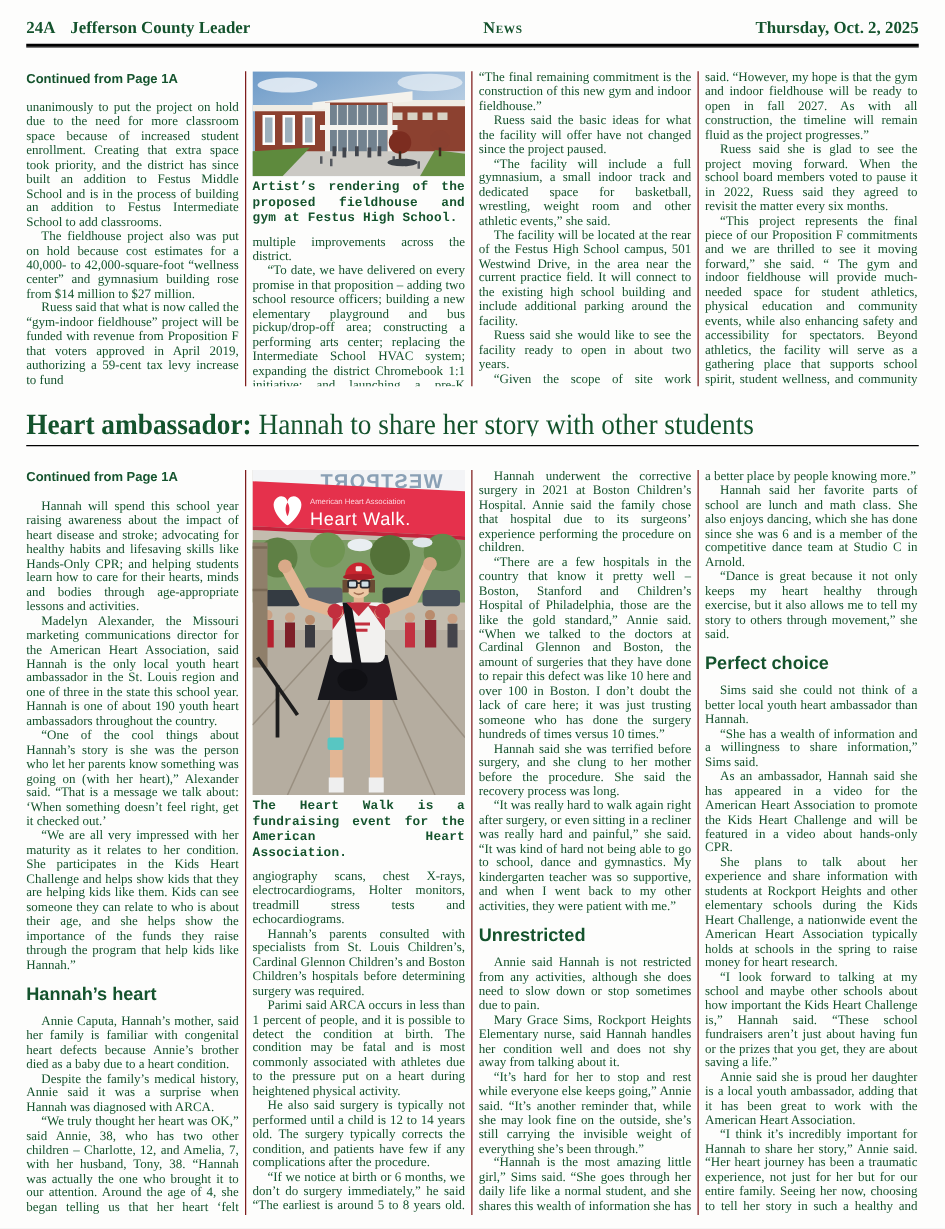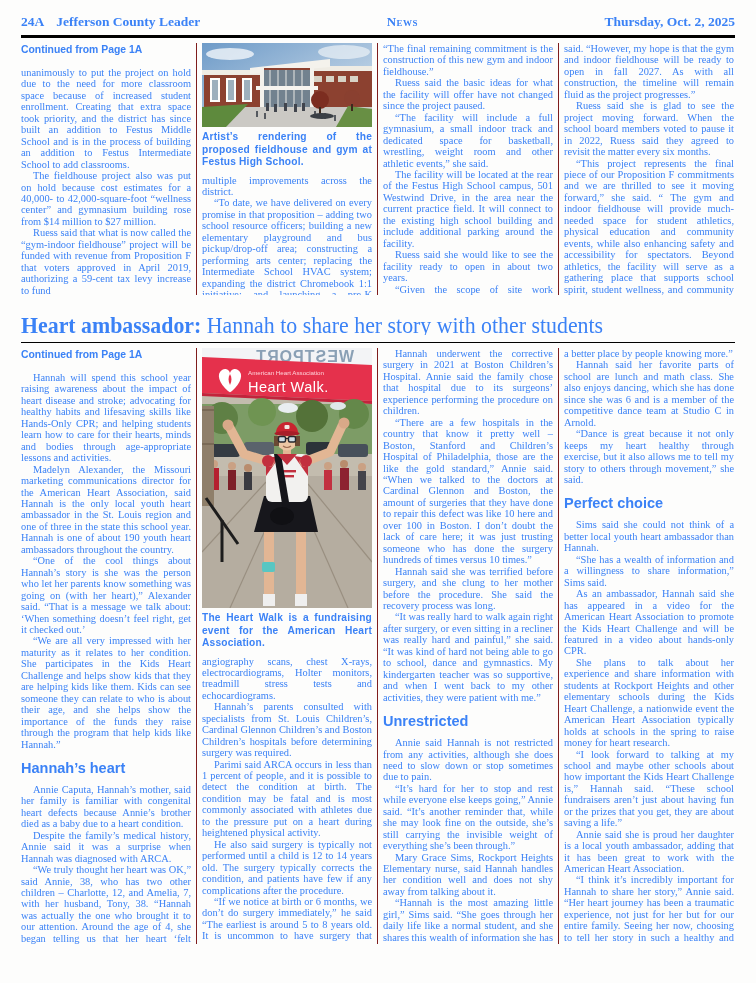--- a/index.html
+++ b/index.html
@@ -1,45 +1,45 @@
 <!DOCTYPE html>
 <html><head>
 <meta charset="utf-8">
 <style>
   html,body{margin:0;padding:0;background:#e9e9e9;}
   .page{
-    width:756px;height:983px;margin:0 auto;background:#fdfdfc;color:#3b82f6;
+    width:756px;height:983px;margin:0 auto;background:#fdfdfc;color:#14532d;
     box-sizing:border-box;padding:10px 21px 0 21px;overflow:hidden;
     font-family:"Liberation Serif", serif;
   }
   
   header{display:flex;align-items:baseline;justify-content:space-between;padding:4px 0 5px 0;}
   .hleft{display:flex;gap:12px;align-items:baseline;}
   .pagenum,.paper,.date{font-weight:bold;font-size:13.5px;}
   .section{font-weight:bold;font-size:13px;font-variant:small-caps;letter-spacing:.5px;}
   .rule-thick{border-top:2.5px solid #000;}
   .rule-thin{border-top:1.3px solid #000;}
   
   h1{margin:9px 0 7px 0;font-weight:normal;height:31px;overflow:hidden;}
   h1 .squeeze{display:inline-block;transform:scaleX(.93);transform-origin:0 50%;white-space:nowrap;font-size:23.5px;line-height:31px;}
   h1 .lead{font-weight:bold;}
   
-  .cols{display:flex;margin-top:5px;}
+  .cols{display:flex;margin-top:19px;}
   .col{width:170px;overflow:hidden;}
   .col + .col{border-left:1px solid #7f1d1d;margin-left:5px;padding-left:5px;}
   .a1 .col{height:252px;}
   .a2 .col{height:596px;}
   p{margin:0;font-size:10.4px;line-height:11.45px;text-align:justify;text-indent:12px;}
   p.cont{text-indent:0;}
   .continued{font-family:"Liberation Sans", sans-serif;font-weight:bold;font-size:10.4px;margin:1px 0 12px 0;}
   .subhead{font-family:"Liberation Sans", sans-serif;font-weight:bold;font-size:14.5px;margin:10px 0 8px 0;}
   figure{margin:0 0 6px 0;}
   figure svg{display:block;width:170px;}
   figcaption{
-    font-family:Liberation Sans, sans-serif;font-weight:bold;font-size:10.2px;
+    font-family:Liberation Mono, monospace;font-weight:bold;font-size:10.2px;
     line-height:12.5px;text-align:justify;letter-spacing:.2px;margin-top:4px;
   }
   .a2sec{margin-top:6px;}
 </style>
 </head>
 <body>
 
 <div class="page">
 
   <header>
@@ -278,22 +278,22 @@
         <p>“If we notice at birth or 6 months, we don’t do surgery immediately,” he said “The earliest is around 5 to 8 years old. It is uncommon to have surgery that young. There would typically be something that caused concern or a family concern.”</p>
       </div>
 
       <div class="col">
         <p>Hannah underwent the corrective surgery in 2021 at Boston Children’s Hospital. Annie said the family chose that hospital due to its surgeons’ experience performing the procedure on children.</p>
         <p>“There are a few hospitals in the country that know it pretty well – Boston, Stanford and Children’s Hospital of Philadelphia, those are the like the gold standard,” Annie said. “When we talked to the doctors at Cardinal Glennon and Boston, the amount of surgeries that they have done to repair this defect was like 10 here and over 100 in Boston. I don’t doubt the lack of care here; it was just trusting someone who has done the surgery hundreds of times versus 10 times.”</p>
         <p>Hannah said she was terrified before surgery, and she clung to her mother before the procedure. She said the recovery process was long.</p>
         <p>“It was really hard to walk again right after surgery, or even sitting in a recliner was really hard and painful,” she said. “It was kind of hard not being able to go to school, dance and gymnastics. My kindergarten teacher was so supportive, and when I went back to my other activities, they were patient with me.”</p>
         <div class="subhead">Unrestricted</div>
         <p>Annie said Hannah is not restricted from any activities, although she does need to slow down or stop sometimes due to pain.</p>
+        <p>Mary Grace Sims, Rockport Heights Elementary nurse, said Hannah handles her condition well and does not shy away from talking about it.</p>
         <p>“It’s hard for her to stop and rest while everyone else keeps going,” Annie said. “It’s another reminder that, while she may look fine on the outside, she’s still carrying the invisible weight of everything she’s been through.”</p>
-        <p>Mary Grace Sims, Rockport Heights Elementary nurse, said Hannah handles her condition well and does not shy away from talking about it.</p>
         <p>“Hannah is the most amazing little girl,” Sims said. “She goes through her daily life like a normal student, and she shares this wealth of information she has regarding her condition and heart disease in general. She just wants to share all of this information with the intent of making the world</p>
       </div>
 
       <div class="col">
         <p class="cont">a better place by people knowing more.”</p>
         <p>Hannah said her favorite parts of school are lunch and math class. She also enjoys dancing, which she has done since she was 6 and is a member of the competitive dance team at Studio C in Arnold.</p>
         <p>“Dance is great because it not only keeps my heart healthy through exercise, but it also allows me to tell my story to others through movement,” she said.</p>
         <div class="subhead">Perfect choice</div>
         <p>Sims said she could not think of a better local youth heart ambassador than Hannah.</p>
         <p>“She has a wealth of information and a willingness to share information,” Sims said.</p>

